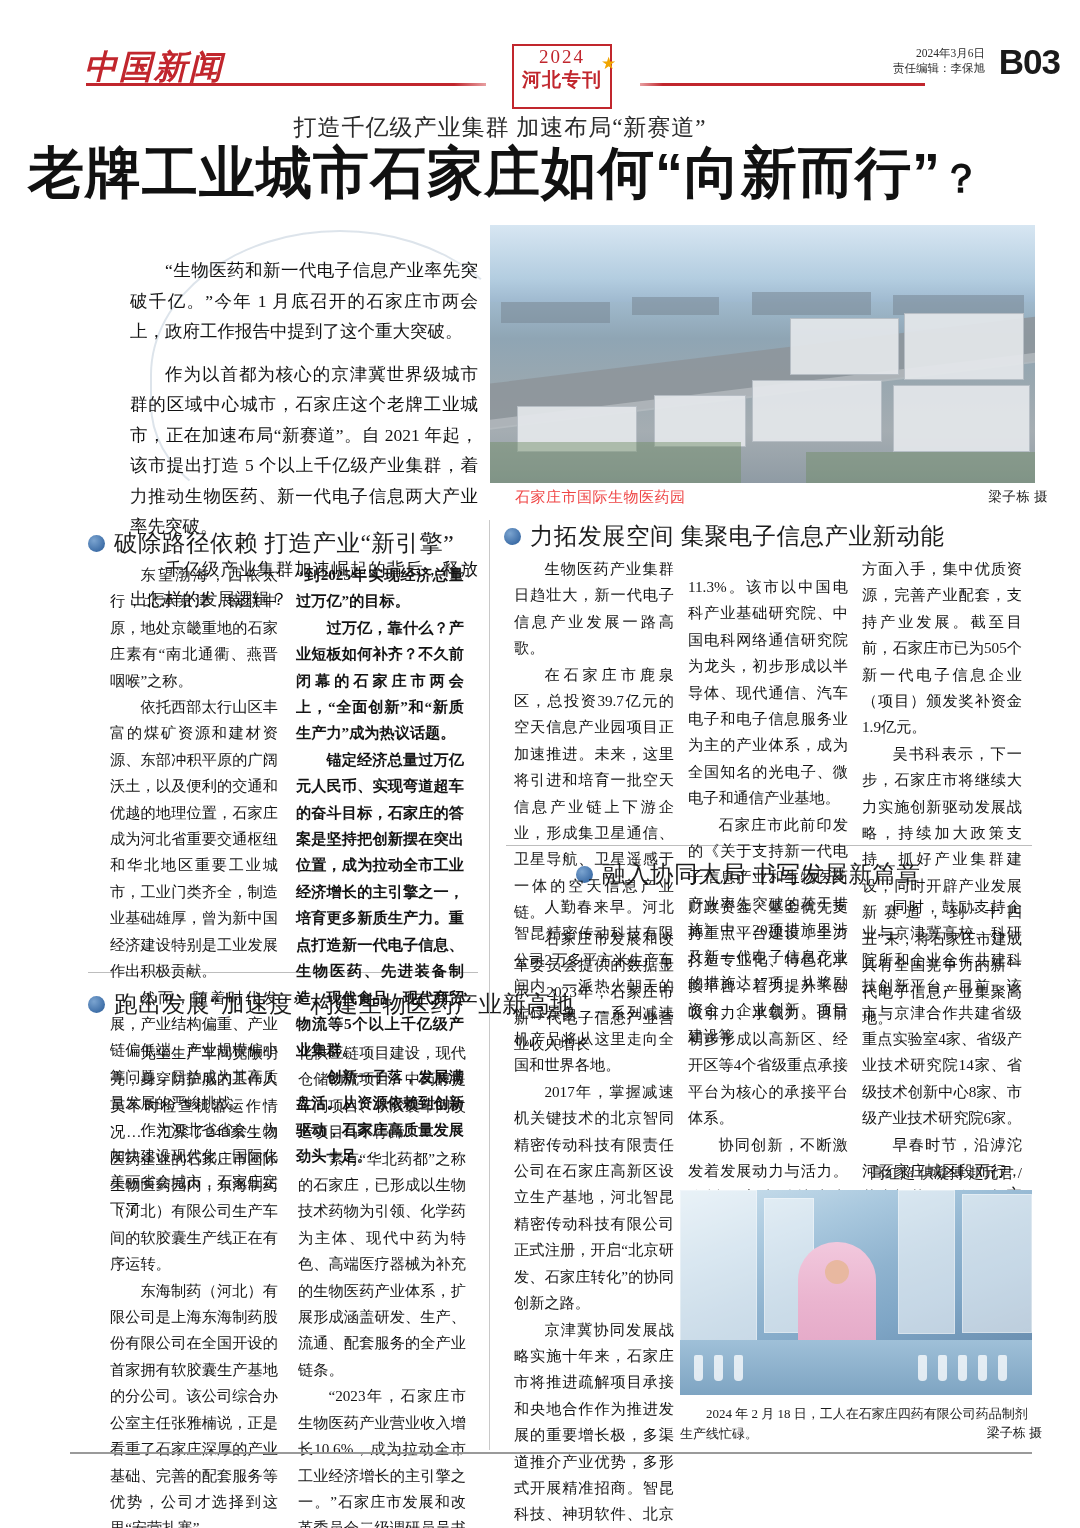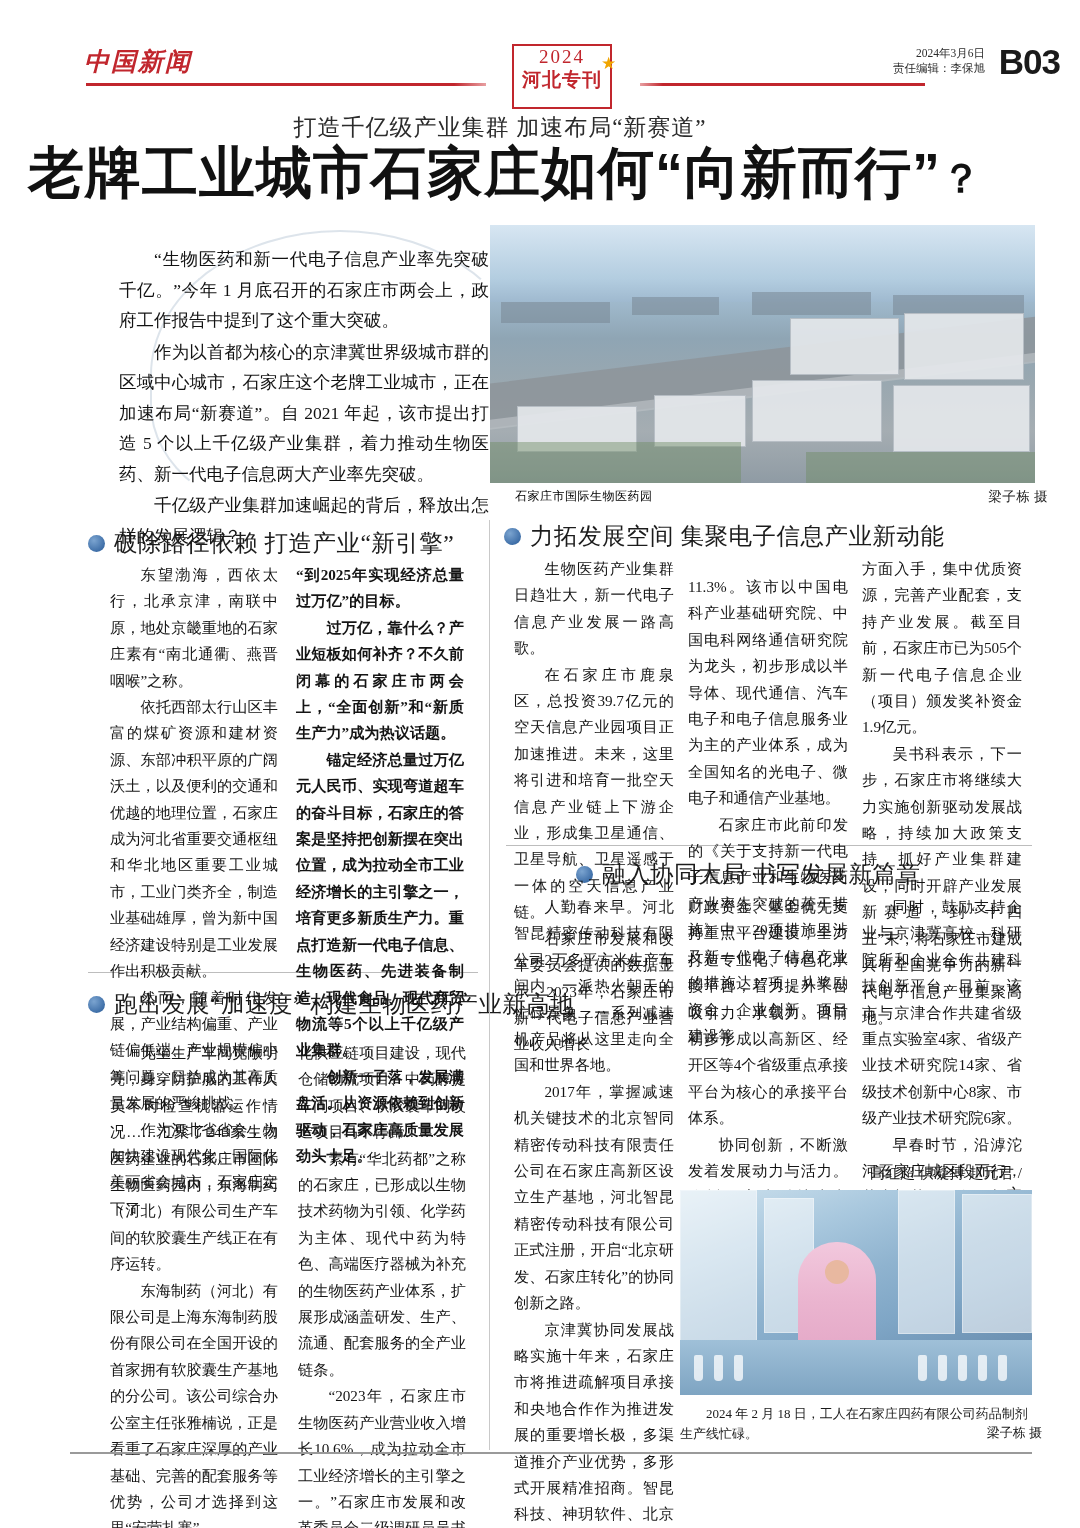--- a/index.html
+++ b/index.html
@@ -9,21 +9,21 @@
     font-family: "Liberation Serif", "DejaVu Serif", serif;
     overflow: hidden;
   }
   .page { position: relative; width: 1080px; height: 1528px; background:#fff; }
 
   
   .masthead { position:absolute; left:0; top:0; width:1080px; height:100px; }
   .brand-logo {
     position:absolute; left:84px; top:45px;
     font-family:"Liberation Serif", serif;
-    font-size:25px; font-weight:bold; color:#c1262d;
+    font-size:33px; font-weight:bold; color:#c1262d;
     letter-spacing:2px; font-style:italic;
   }
   .brand-rule {
     position:absolute; left:86px; top:83px; width:400px; height:3px;
     background:linear-gradient(to right,#c1262d,#c1262d 92%, #e8a0a2);
   }
   .brand-rule2 {
     position:absolute; left:640px; top:83px; width:285px; height:3px;
     background:linear-gradient(to right,#e8a0a2,#c1262d 8%, #c1262d);
   }
@@ -90,42 +90,42 @@
   }
   .hero-photo .blk {
     position:absolute; background:rgba(228,231,234,.92);
     border:1px solid rgba(150,160,170,.55);
   }
   .hero-photo .blkd { position:absolute; background:rgba(120,134,148,.55); }
   .hero-photo .grn {
     position:absolute; background:rgba(110,140,100,.45);
   }
   .hero-caption {
-    position:absolute; left:515px; top:488px; font-size:12px; color:#000000;
+    position:absolute; left:515px; top:488px; font-size:15px; color:#ef4444;
     font-family:"Liberation Serif", serif; letter-spacing:.5px;
   }
   .hero-credit {
     position:absolute; right:32px; top:488px; font-size:13.5px; color:#222;
     font-family:"Liberation Serif", serif; letter-spacing:.5px;
   }
   .arc-outline {
     position:absolute; left:150px; top:230px; width:380px; height:290px;
     border:2px solid #cfd9e3; border-radius:50% 50% 40% 40%;
     border-right-color:transparent; border-bottom-color:transparent;
     opacity:.7;
   }
 
   
   .lead {
     position:absolute; left:118px; top:243px; width:372px;
     font-size:17.5px; line-height:30.5px; color:#121212;
     text-align:justify; text-justify:inter-ideograph;
     font-family:"Liberation Serif", serif;
   }
-  .lead p { text-indent:2em; margin:1px;font-family:Liberation Serif, serif; }
+  .lead p { text-indent:2em; margin:12px;font-family:Liberation Serif, serif; }
 
   
   .sec-head {
     position:absolute; display:flex; align-items:center; gap:9px;
     font-size:23.5px; color:#1c1c1c; letter-spacing:.5px;
     font-family:"Liberation Serif", serif;
   }
   .bullet {
     display:inline-block; width:17px; height:17px; border-radius:50%;
     background:radial-gradient(circle at 35% 32%, #7ba4d0, #3f6fa8 70%, #2f5b91);

